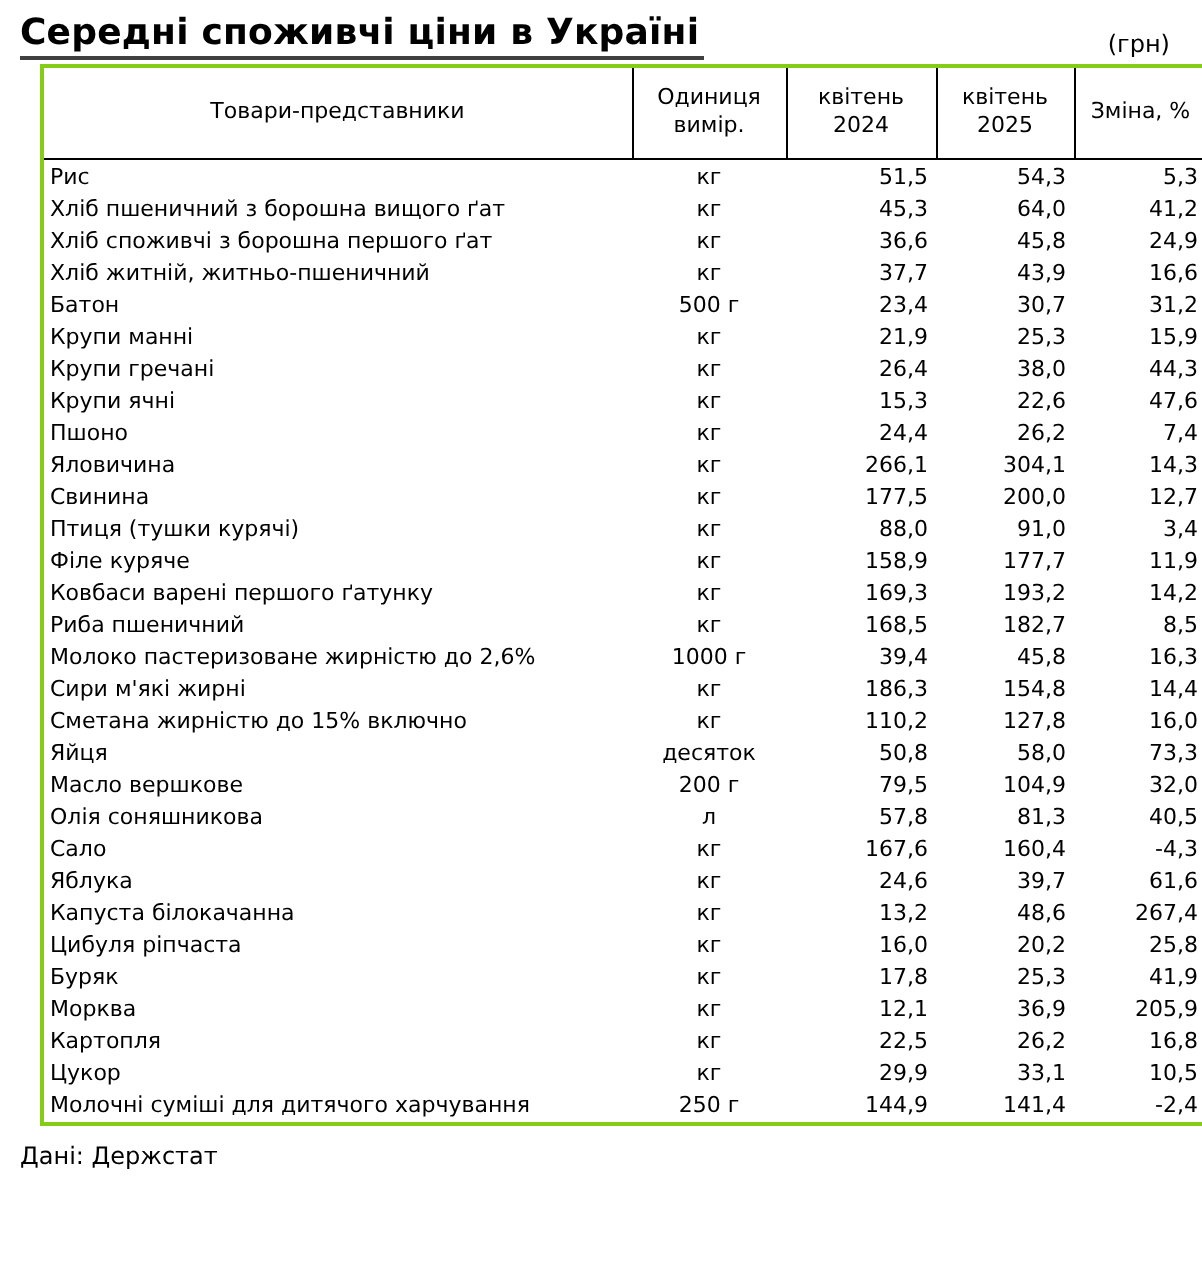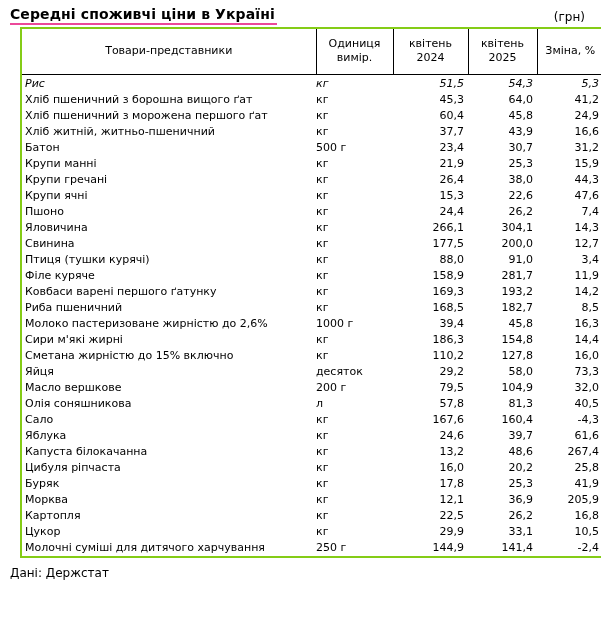--- a/index.html
+++ b/index.html
@@ -13,24 +13,24 @@
   .page { padding: 6px 0 0 5px; width: 596px; }
 
   .title-row {
     width: 583px;
     display: flex;
     justify-content: space-between;
     align-items: flex-end;
     margin-bottom: 2px;
   }
   .title {
-    font-size: 14px;
+    font-size: 18px;
     font-weight: bold;
     display: inline-block;
-    border-bottom: 2px solid #ec4899;
+    border-bottom: 2px solid #404040;
     margin-left: 5px;
     padding: 0 2px 1px 0;
     letter-spacing: 0.1px;
   }
   .currency-note {
     font-size: 12px;
     padding-right: 3px;
     padding-bottom: 1px;
   }
 
@@ -54,23 +54,23 @@
   }
   .price-table td {
     font-size: 11px;
     line-height: 16px;
     height: 16px;
     padding: 0;
     white-space: nowrap;
     overflow: hidden;
     vertical-align: middle;
   }
-  .price-table tbody tr:first-child td { padding-top: 1px; font-style: italic; }
+  .price-table tbody tr:first-child td { padding-top: 1px; }
   td.product { text-align: left; padding-left: 3px; }
-  td.unit { }
+  td.unit { text-align: center; }
   td.num { text-align: right; padding-right: 4px; }
   tr.bold td { font-weight: normal; }
 
   .source-note {
     font-size: 12px;
     margin: 8px 0 16px 5px;
   }
 </style>
 </head>
 <body>
@@ -108,23 +108,23 @@
           <td class="num">5,3</td>
         </tr>
         <tr>
           <td class="product">Хліб пшеничний з борошна вищого ґат</td>
           <td class="unit">кг</td>
           <td class="num">45,3</td>
           <td class="num">64,0</td>
           <td class="num">41,2</td>
         </tr>
         <tr>
-          <td class="product">Хліб пшеничний з морожена першого ґат</td>
-          <td class="unit">кг</td>
-          <td class="num">60,4</td>
+          <td class="product">Хліб споживчі з борошна першого ґат</td>
+          <td class="unit">кг</td>
+          <td class="num">36,6</td>
           <td class="num">45,8</td>
           <td class="num">24,9</td>
         </tr>
         <tr>
           <td class="product">Хліб житній, житньо-пшеничний</td>
           <td class="unit">кг</td>
           <td class="num">37,7</td>
           <td class="num">43,9</td>
           <td class="num">16,6</td>
         </tr>
@@ -181,21 +181,21 @@
           <td class="product">Птиця (тушки курячі)</td>
           <td class="unit">кг</td>
           <td class="num">88,0</td>
           <td class="num">91,0</td>
           <td class="num">3,4</td>
         </tr>
         <tr>
           <td class="product">Філе куряче</td>
           <td class="unit">кг</td>
           <td class="num">158,9</td>
-          <td class="num">281,7</td>
+          <td class="num">177,7</td>
           <td class="num">11,9</td>
         </tr>
         <tr>
           <td class="product">Ковбаси варені першого ґатунку</td>
           <td class="unit">кг</td>
           <td class="num">169,3</td>
           <td class="num">193,2</td>
           <td class="num">14,2</td>
         </tr>
         <tr>
@@ -222,21 +222,21 @@
         <tr>
           <td class="product">Сметана жирністю до 15% включно</td>
           <td class="unit">кг</td>
           <td class="num">110,2</td>
           <td class="num">127,8</td>
           <td class="num">16,0</td>
         </tr>
         <tr class="bold">
           <td class="product">Яйця</td>
           <td class="unit">десяток</td>
-          <td class="num">29,2</td>
+          <td class="num">50,8</td>
           <td class="num">58,0</td>
           <td class="num">73,3</td>
         </tr>
         <tr class="bold">
           <td class="product">Масло вершкове</td>
           <td class="unit">200 г</td>
           <td class="num">79,5</td>
           <td class="num">104,9</td>
           <td class="num">32,0</td>
         </tr>

